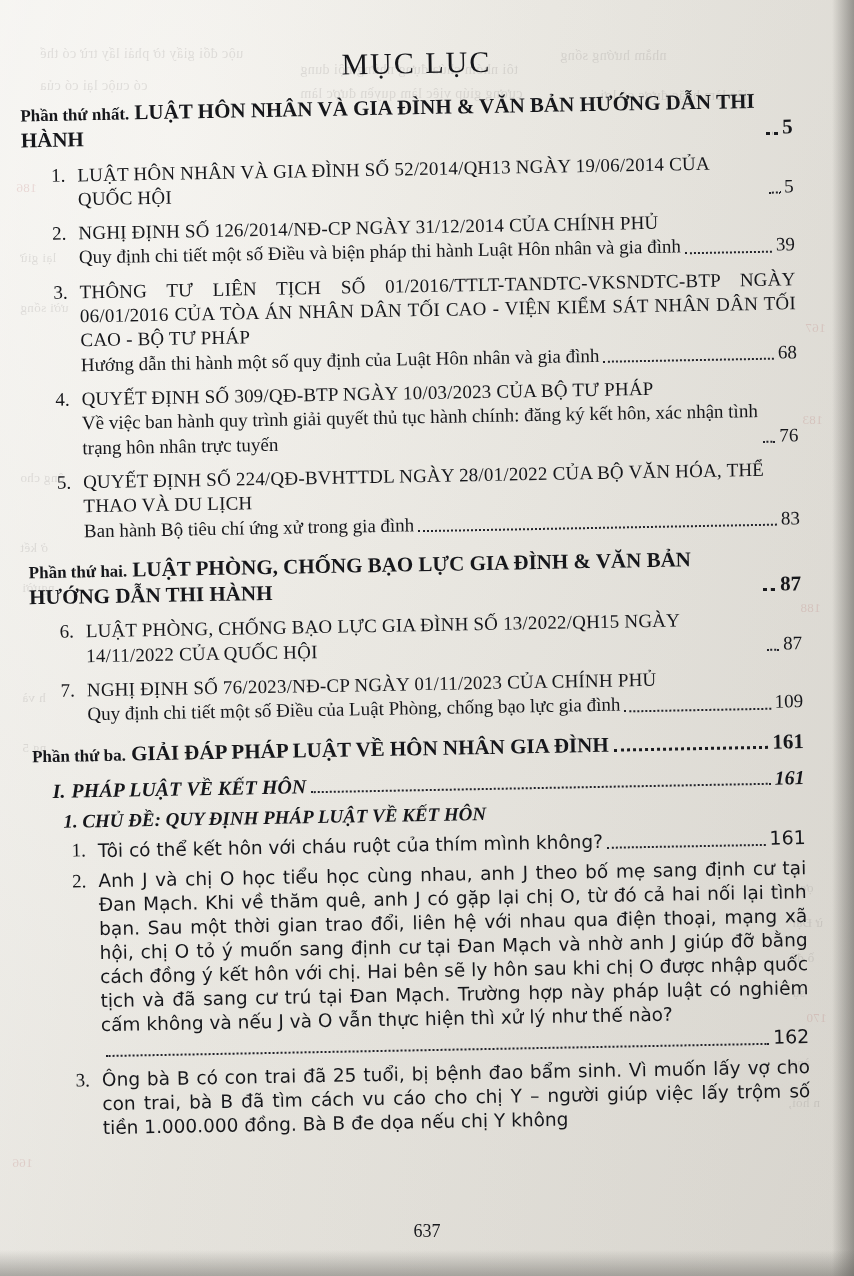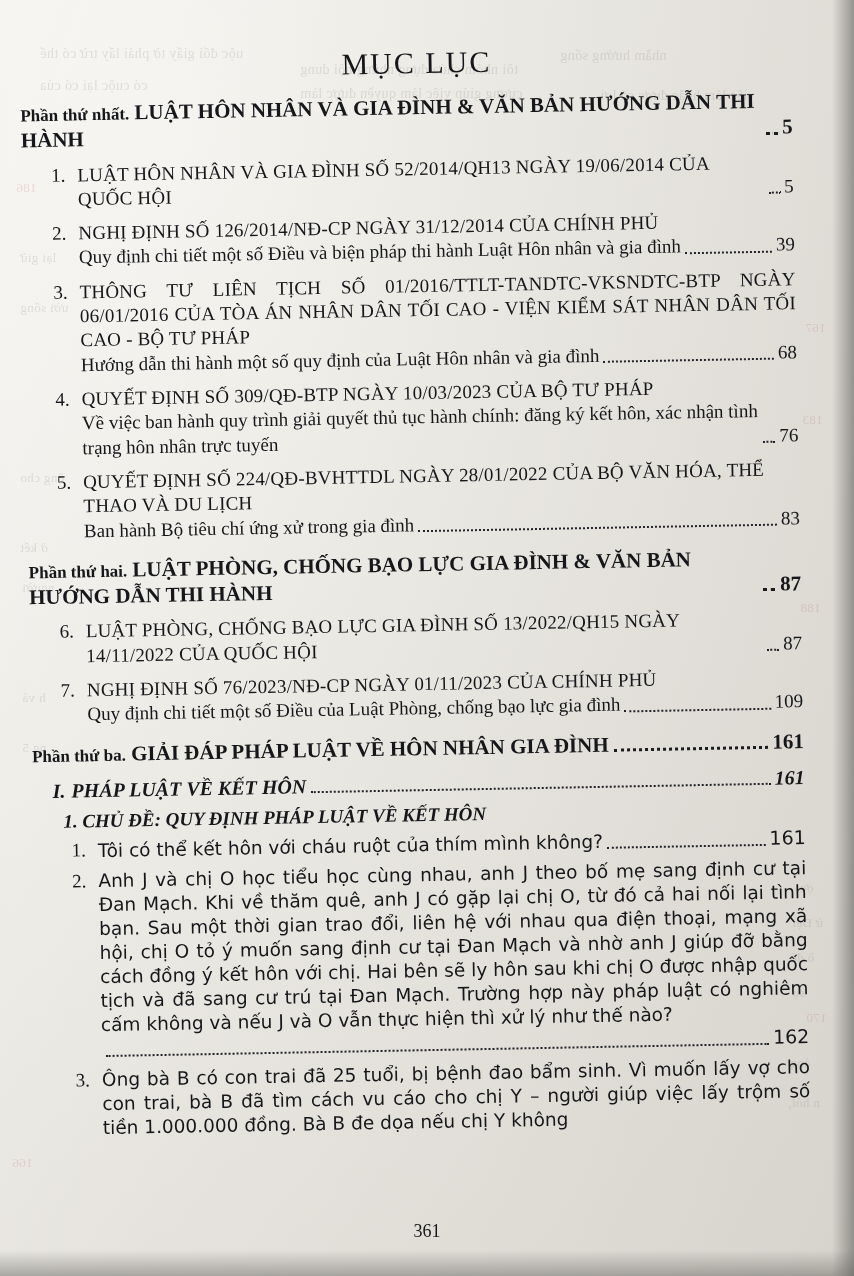--- a/index.html
+++ b/index.html
@@ -364,17 +364,17 @@
       <div class="q-item">
         <div class="num">3.</div>
         <div class="body">
           <div class="just">Ông bà B có con trai đã 25 tuổi, bị bệnh đao bẩm sinh. Vì muốn lấy vợ cho con trai, bà B đã tìm cách vu cáo cho chị Y – người giúp việc lấy trộm số tiền 1.000.000 đồng. Bà B đe dọa nếu chị Y không</div>
         </div>
       </div>
 
     </div>
   </div>
 
-  <div class="footer">361</div>
+  <div class="footer">637</div>
 
   <div class="edge-right"></div>
   <div class="edge-bottom"></div>
 </div>
 
 </body></html>

